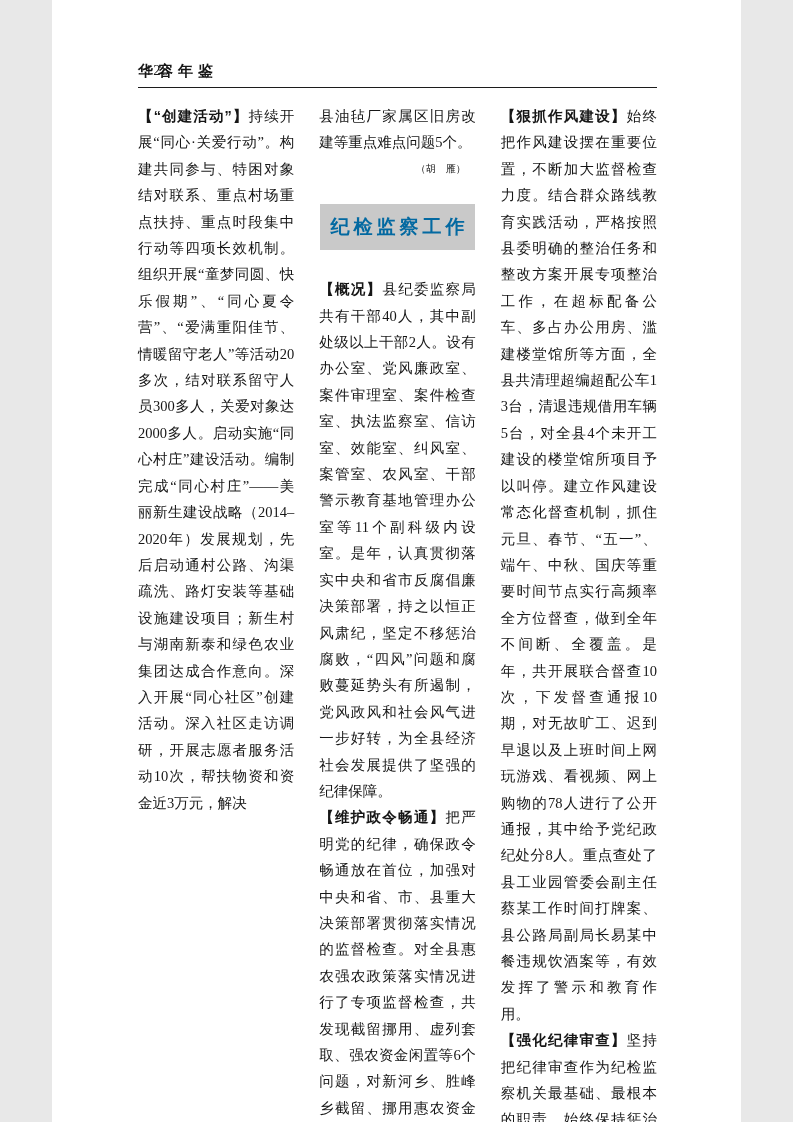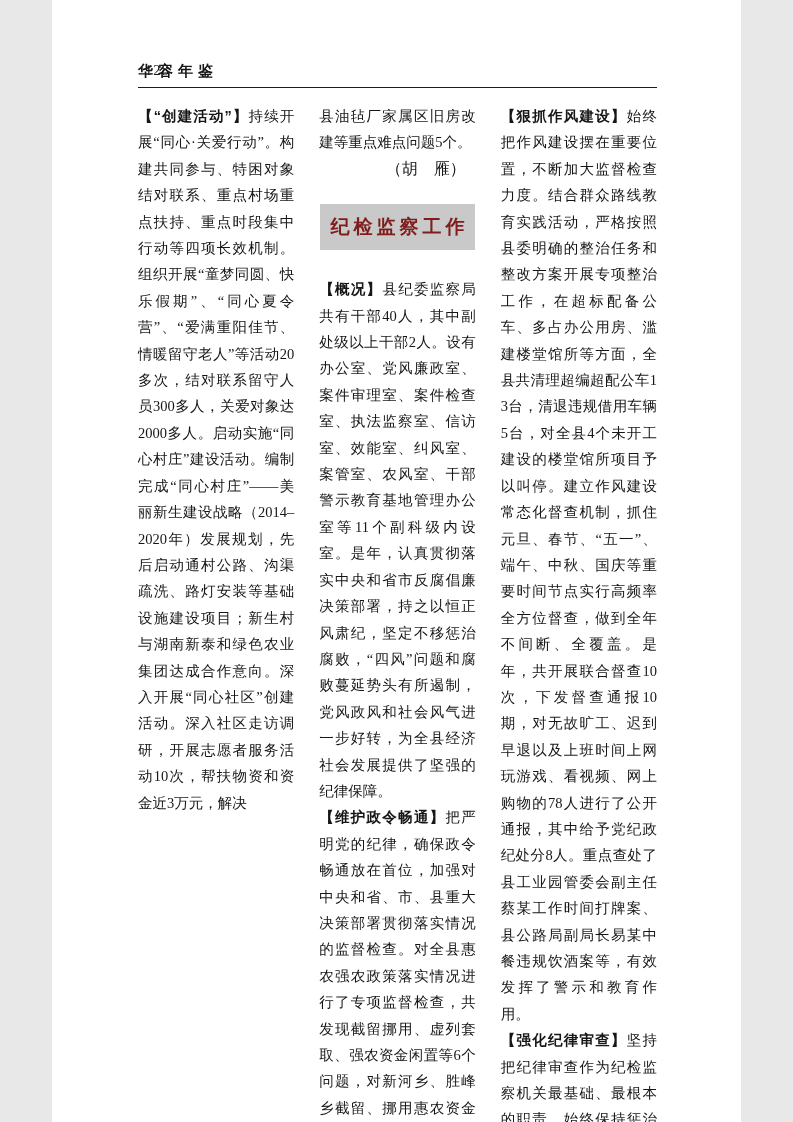--- a/index.html
+++ b/index.html
@@ -60,35 +60,35 @@
     text-align: justify;
     word-break: break-all;
     text-justify: inter-ideograph;
   }
   .para .lead {
     font-family: "Liberation Sans", sans-serif;
     font-weight: bold;
   }
   .signature {
     margin: 0;
-    font-size: 16px;
+    font-size: 10px;
     line-height: 26.4px;
     text-align: right;
     padding-right: 10px;
   }
   .section-header {
     margin: 22px 1px 26px 1px;
     padding: 10px 0;
     text-align: center;
     font-family: "Liberation Sans", sans-serif;
     font-weight: bold;
     font-size: 19px;
     letter-spacing: 4px;
     text-indent: 4px;
-    color: #7f1d1d;
+    color: #0369a1;
   }
 </style>
 </head>
 <body>
 
 <div class="page">
   <header class="page-header">
     <span class="page-number">128</span>
     <span class="book-title">华容年鉴</span>
   </header>

